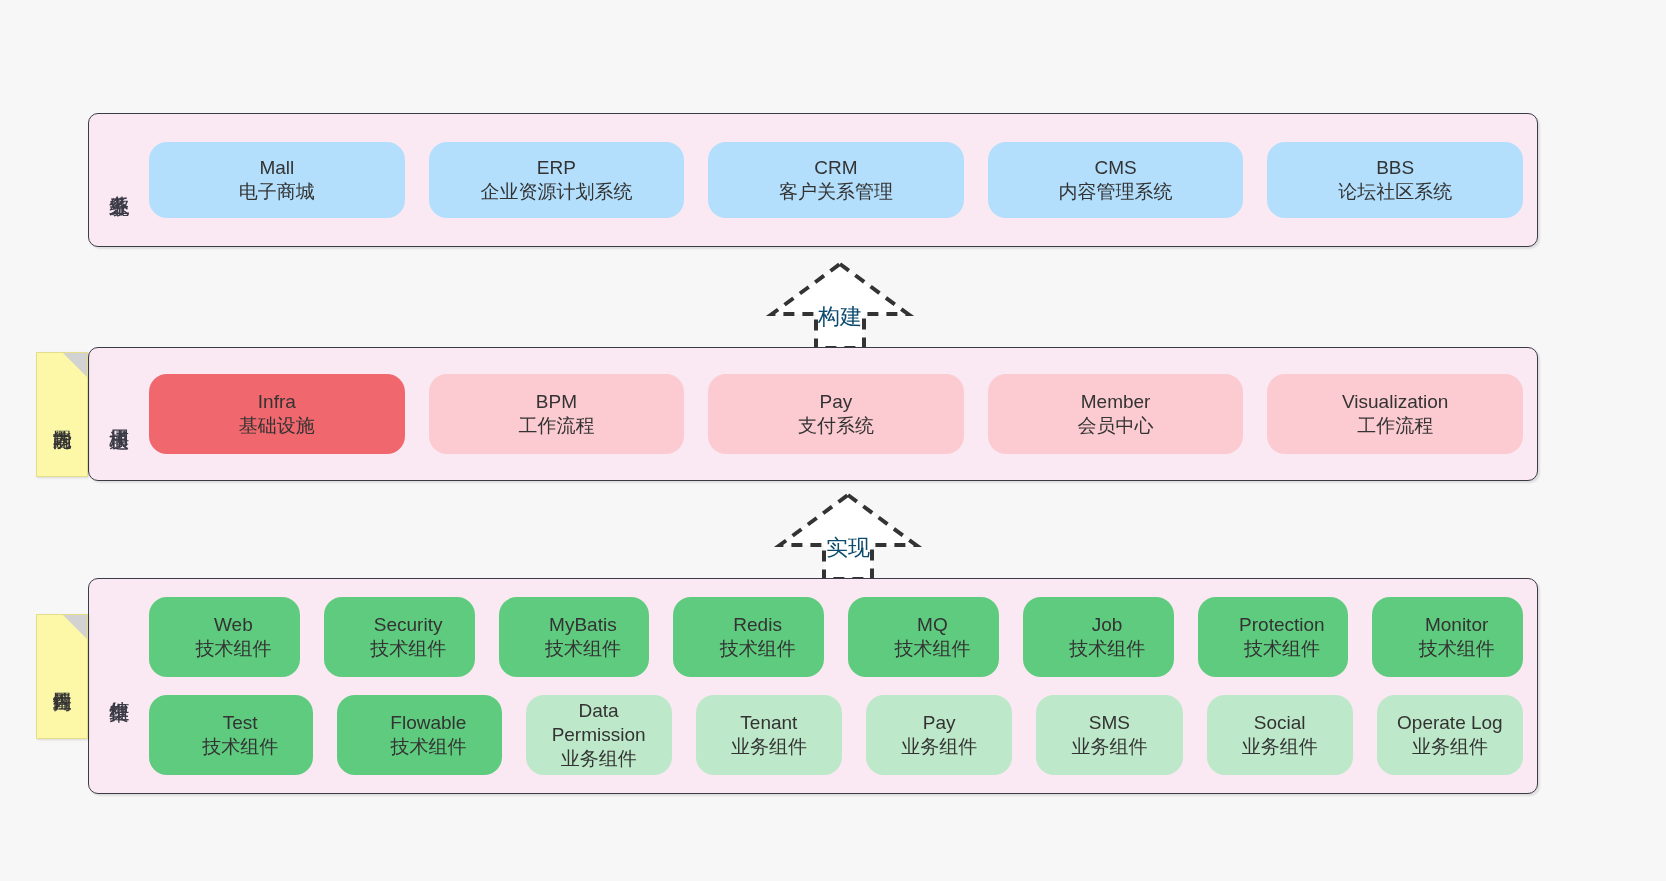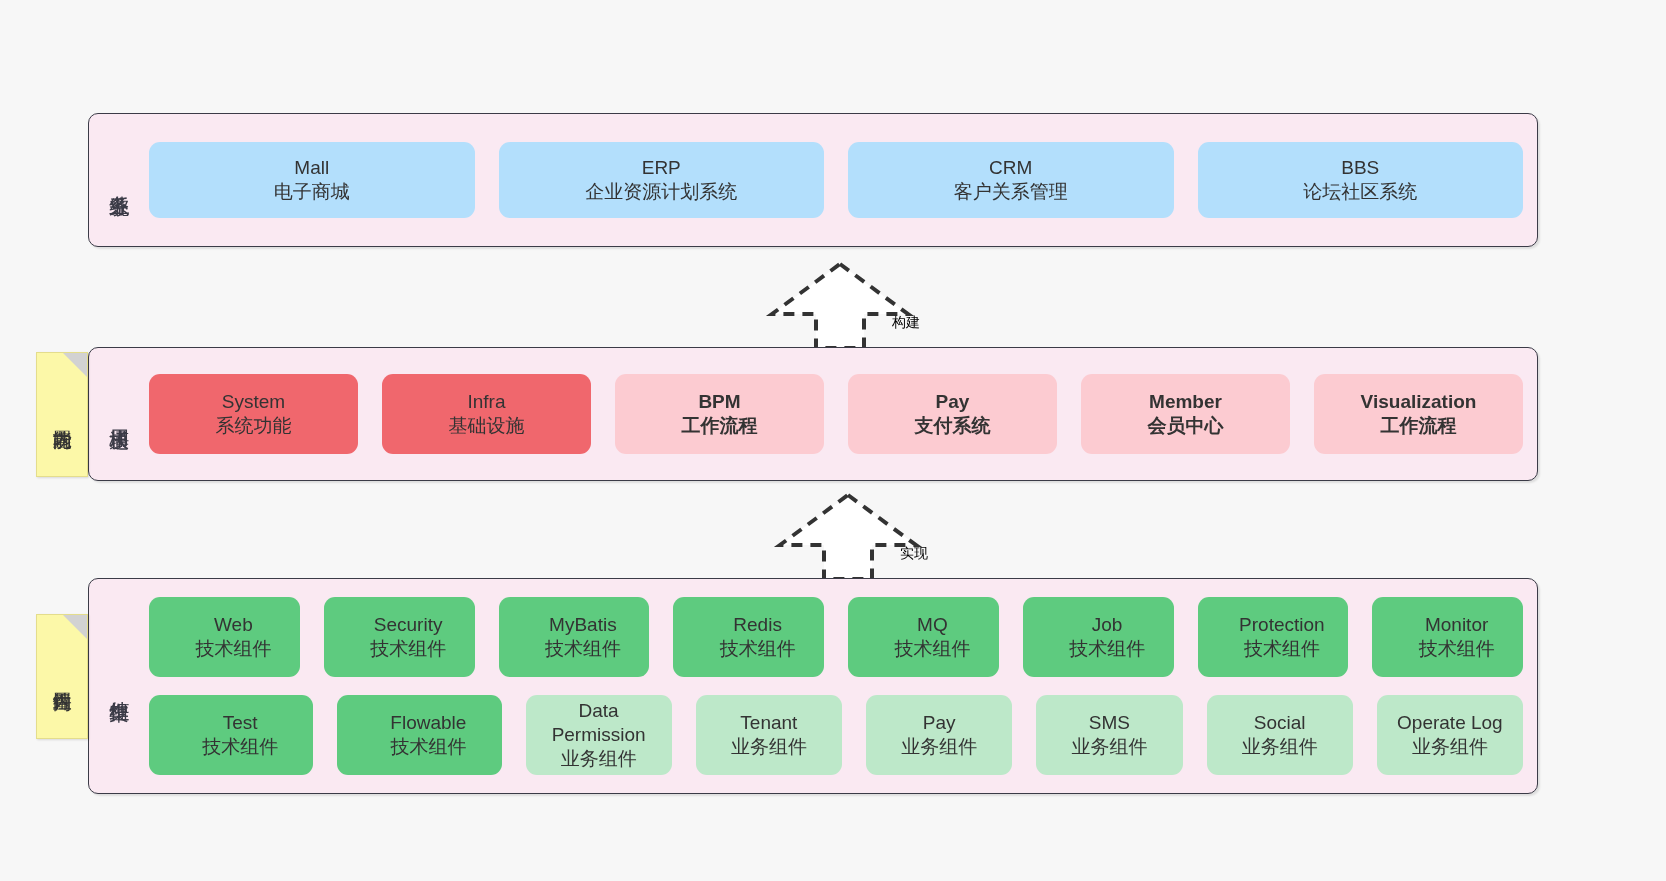--- a/index.html
+++ b/index.html
@@ -53,21 +53,21 @@
     gap: 18px;
     padding: 0 14px 0 10px;
   }
   .row {
     display: flex;
     gap: 24px;
   }
   .cell {
     flex: 1 1 0;
     box-sizing: border-box;
-    border-radius: 11px;
+    border-radius: 18px;
     display: flex;
     flex-direction: column;
     align-items: center;
     justify-content: center;
     text-align: center;
     font-size: 19px;
     line-height: 1.28;
     color: #333333;
     padding: 4px 6px;
   }
@@ -86,21 +86,21 @@
 
   
   #band-modules {
     left: 88px;
     top: 347px;
     width: 1450px;
     height: 134px;
   }
   #band-modules .cell { height: 80px; }
   .cell.red      { background: #f0676d; }
-  .cell.pinklite { background: #fccbd1; font-weight: bold; }
+  .cell.pinklite { background: #fccbd1; }
 
   
   #band-framework {
     left: 88px;
     top: 578px;
     width: 1450px;
     height: 216px;
   }
   #band-framework .cell { height: 80px; }
   .cell.green     { background: #5ecb7f; padding-left: 24px; }
@@ -141,23 +141,23 @@
     position: absolute;
     width: 160px;
     height: 96px;
   }
   .arrow svg { display: block; }
   .arrow-label {
     position: absolute;
     left: 0;
     right: 0;
     bottom: 22px;
-    text-align: right;
-    font-size: 14px;
-    color: #000000;
+    text-align: center;
+    font-size: 22px;
+    color: #0c4a6e;
     pointer-events: none;
   }
   #arrow-build  { left: 760px; top: 258px; }
   #arrow-impl   { left: 768px; top: 489px; }
 </style>
 </head>
 <body>
 
 <div class="band" id="band-business">
   <div class="band-title">业务系统</div>
@@ -169,43 +169,43 @@
         </div>
         <div class="cell ">
           <div class="t1">ERP</div>
           <div class="t2">企业资源计划系统</div>
         </div>
         <div class="cell ">
           <div class="t1">CRM</div>
           <div class="t2">客户关系管理</div>
         </div>
         <div class="cell ">
+          <div class="t1">CMS</div>
+          <div class="t2">内容管理系统</div>
+        </div>
+        <div class="cell ">
           <div class="t1">BBS</div>
           <div class="t2">论坛社区系统</div>
         </div>
       </div>
   </div>
 </div>
 
 <div class="arrow" id="arrow-build">
   <svg width="160" height="96" viewBox="0 0 160 96" fill="none" aria-hidden="true">
     <path d="M80 6 L148 56 L104 56 L104 90 L56 90 L56 56 L12 56 Z" fill="#ffffff" stroke="#333333" stroke-width="4" stroke-dasharray="11 8" stroke-linejoin="miter"></path>
   </svg>
   <div class="arrow-label">构建</div>
 </div>
 
 <div class="band" id="band-modules">
   <div class="band-title">通用模块</div>
   <div class="band-body">
     <div class="row" id="row-modules">
         <div class="cell red">
-          <div class="t1">System</div>
-          <div class="t2">系统功能</div>
-        </div>
-        <div class="cell red">
           <div class="t1">Infra</div>
           <div class="t2">基础设施</div>
         </div>
         <div class="cell pinklite">
           <div class="t1">BPM</div>
           <div class="t2">工作流程</div>
         </div>
         <div class="cell pinklite">
           <div class="t1">Pay</div>
           <div class="t2">支付系统</div>

